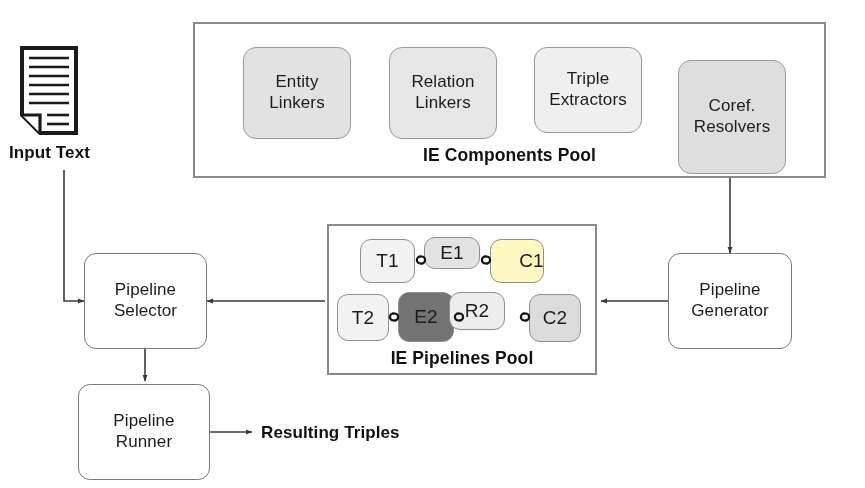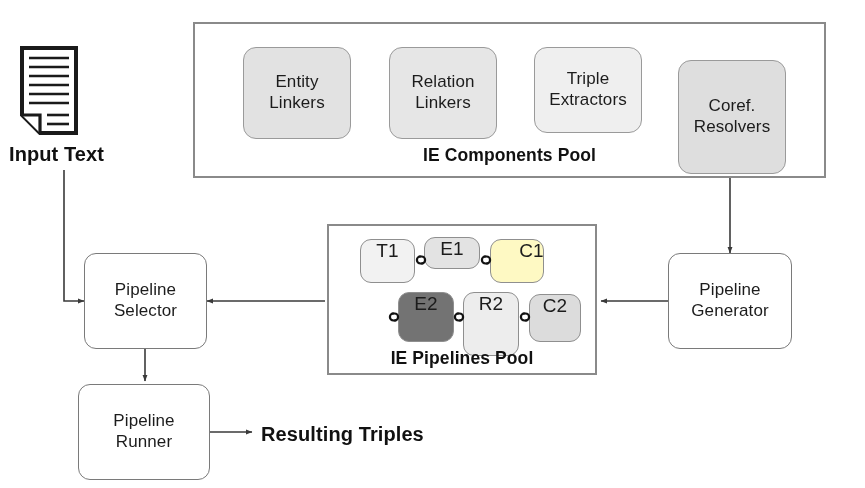--- a/index.html
+++ b/index.html
@@ -59,33 +59,33 @@
     font-size: 17.5px;
     color: #111111;
     white-space: nowrap;
     letter-spacing: .1px;
   }
 
   
   .step {
     box-sizing: border-box;
     display: flex;
-    align-items: flex-start;
+    align-items: center;
     justify-content: center;
     border: 1.5px solid #8f8f8f;
     border-radius: 11px;
     font-size: 19px;
     color: #1c1c1c;
     letter-spacing: .2px;
   }
 
   
   .bold-label {
     font-weight: bold;
-    font-size: 20px;
+    font-size: 17px;
     color: #111111;
     white-space: nowrap;
     letter-spacing: .1px;
   }
 
   
   #wires { position: absolute; left: 0; top: 0; width: 865px; height: 488px; pointer-events: none; }
   #doc-icon { position: absolute; }
   .linkwrap { position: absolute; }
 </style>
@@ -177,24 +177,27 @@
 
   <svg class="linkwrap" style="left:411px; top:250px;" width="20" height="20" viewBox="0 0 20 20">
     <path d="M9.4,6.5 A3.3,3.3 0 1 0 9.4,13.5 L11.6,13.5" fill="none" stroke="#121212" stroke-width="2.2" stroke-linecap="round"></path>
     <path d="M10.6,13.5 A3.3,3.3 0 1 0 10.6,6.5 L8.4,6.5" fill="none" stroke="#121212" stroke-width="2.2" stroke-linecap="round"></path>
   </svg>
   <svg class="linkwrap" style="left:476px; top:250px;" width="20" height="20" viewBox="0 0 20 20">
     <path d="M9.4,6.5 A3.3,3.3 0 1 0 9.4,13.5 L11.6,13.5" fill="none" stroke="#121212" stroke-width="2.2" stroke-linecap="round"></path>
     <path d="M10.6,13.5 A3.3,3.3 0 1 0 10.6,6.5 L8.4,6.5" fill="none" stroke="#121212" stroke-width="2.2" stroke-linecap="round"></path>
   </svg>
 
+  <div class="abs step" style="left:337px; top:294px; width:52px; height:47px; background:#f2f2f2;">
+    <span>T2</span>
+  </div>
   <div class="abs step" style="left:398px; top:292px; width:56px; height:50px; background:#737373;">
     <span>E2</span>
   </div>
-  <div class="abs step" style="left:463px; top:292px; width:56px; height:64px; background:#ededed;">
+  <div class="abs step" style="left:449px; top:292px; width:56px; height:38px; background:#ededed;">
     <span>R2</span>
   </div>
   <div class="abs step" style="left:529px; top:294px; width:52px; height:48px; background:#dcdcdc;">
     <span>C2</span>
   </div>
 
   <svg class="linkwrap" style="left:384px; top:307px;" width="20" height="20" viewBox="0 0 20 20">
     <path d="M9.4,6.5 A3.3,3.3 0 1 0 9.4,13.5 L11.6,13.5" fill="none" stroke="#121212" stroke-width="2.2" stroke-linecap="round"></path>
     <path d="M10.6,13.5 A3.3,3.3 0 1 0 10.6,6.5 L8.4,6.5" fill="none" stroke="#121212" stroke-width="2.2" stroke-linecap="round"></path>
   </svg>

